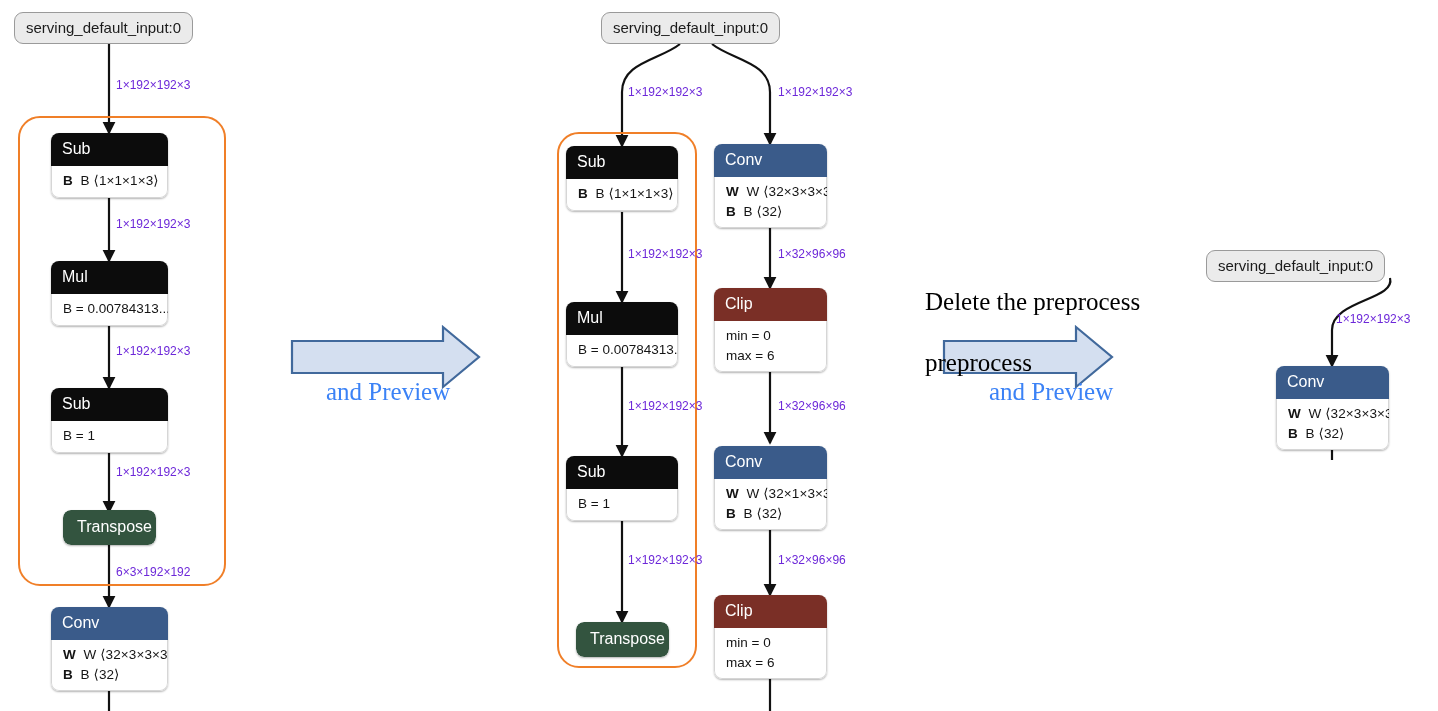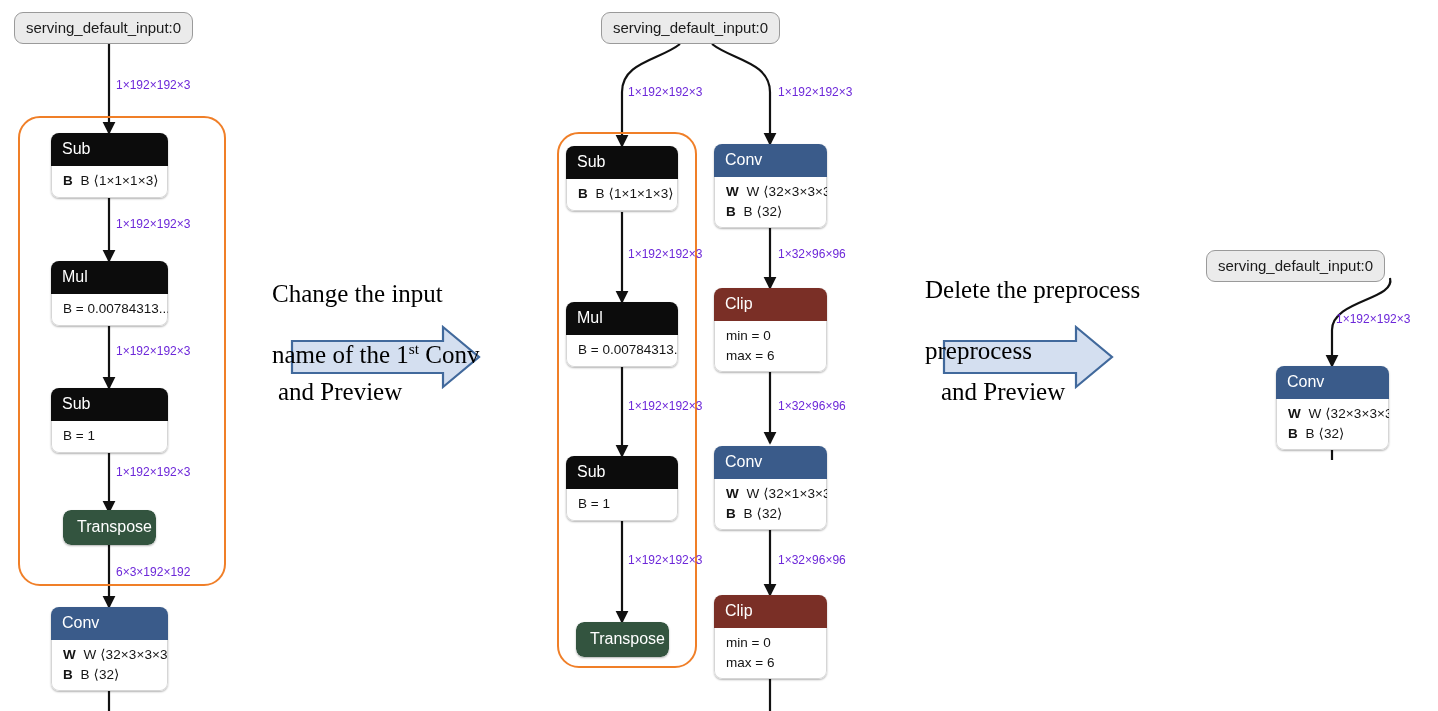--- a/index.html
+++ b/index.html
@@ -117,23 +117,24 @@
     white-space: pre-line;
   }
   .anno sup {
     font-size: 0.62em;
     vertical-align: super;
   }
   .anno-sub {
     position: absolute;
     font-family: "Liberation Serif", serif;
     font-size: 25px;
-    color: #000000;
+    color: #3b82f6;
     line-height: 1;
     white-space: nowrap;
+    margin-left: 48px;
   }
 </style>
 </head>
 <body>
 
 <div class="stage">
 
   <svg class="wires" viewBox="0 0 1438 711">
     <defs>
       <marker id="arrow" markerWidth="8" markerHeight="8" refX="5.2" refY="3" orient="auto" markerUnits="strokeWidth">
@@ -215,24 +216,20 @@
       <div class="row ang"><b>B</b>&nbsp; <span>B  ⟨32⟩</span></div>
     </div>
   </div>
 
   <div class="edge-label" style="left:116px; top:79px;">1×192×192×3</div>
   <div class="edge-label" style="left:116px; top:218px;">1×192×192×3</div>
   <div class="edge-label" style="left:116px; top:345px;">1×192×192×3</div>
   <div class="edge-label" style="left:116px; top:466px;">1×192×192×3</div>
   <div class="edge-label" style="left:116px; top:566px;">6×3×192×192</div>
 
-  <div class="anno" style="left:272px; top:248px; width:262px;">
-    <span>Change the input</span><br>
-    <span>name of the 1</span><sup>st</sup><span> Conv</span>
-  </div>
   <div class="anno-sub" style="left:278px; top:379px;">and Preview</div>
 
   <div class="group-box" style="left:557px; top:132px; width:140px; height:536px;"></div>
 
   <div class="io-pill" style="left:601px; top:12px;">serving_default_input:0</div>
 
   <div class="op black" style="left:566px; top:146px; width:112px;">
     <div class="hdr">Sub</div>
     <div class="body">
       <div class="row ang"><b>B</b>&nbsp; <span>B  ⟨1×1×1×3⟩</span></div>
@@ -292,21 +289,21 @@
   <div class="edge-label" style="left:628px; top:86px;">1×192×192×3</div>
   <div class="edge-label" style="left:628px; top:248px;">1×192×192×3</div>
   <div class="edge-label" style="left:628px; top:400px;">1×192×192×3</div>
   <div class="edge-label" style="left:628px; top:554px;">1×192×192×3</div>
 
   <div class="edge-label" style="left:778px; top:86px;">1×192×192×3</div>
   <div class="edge-label" style="left:778px; top:248px;">1×32×96×96</div>
   <div class="edge-label" style="left:778px; top:400px;">1×32×96×96</div>
   <div class="edge-label" style="left:778px; top:554px;">1×32×96×96</div>
 
-  <div class="anno" style="left:925px; top:244px; width:290px;font-family:Liberation Serif, serif;">
+  <div class="anno" style="left:925px; top:256px; width:290px;font-family:Liberation Serif, serif;">
     <span>Delete the preprocess</span><br>
     <span>preprocess</span><sup></sup><span></span>
   </div>
   <div class="anno-sub" style="left:941px; top:379px;">and Preview</div>
 
   <div class="io-pill" style="left:1206px; top:250px;">serving_default_input:0</div>
 
   <div class="op blue" style="left:1276px; top:366px; width:113px;">
     <div class="hdr">Conv</div>
     <div class="body">

